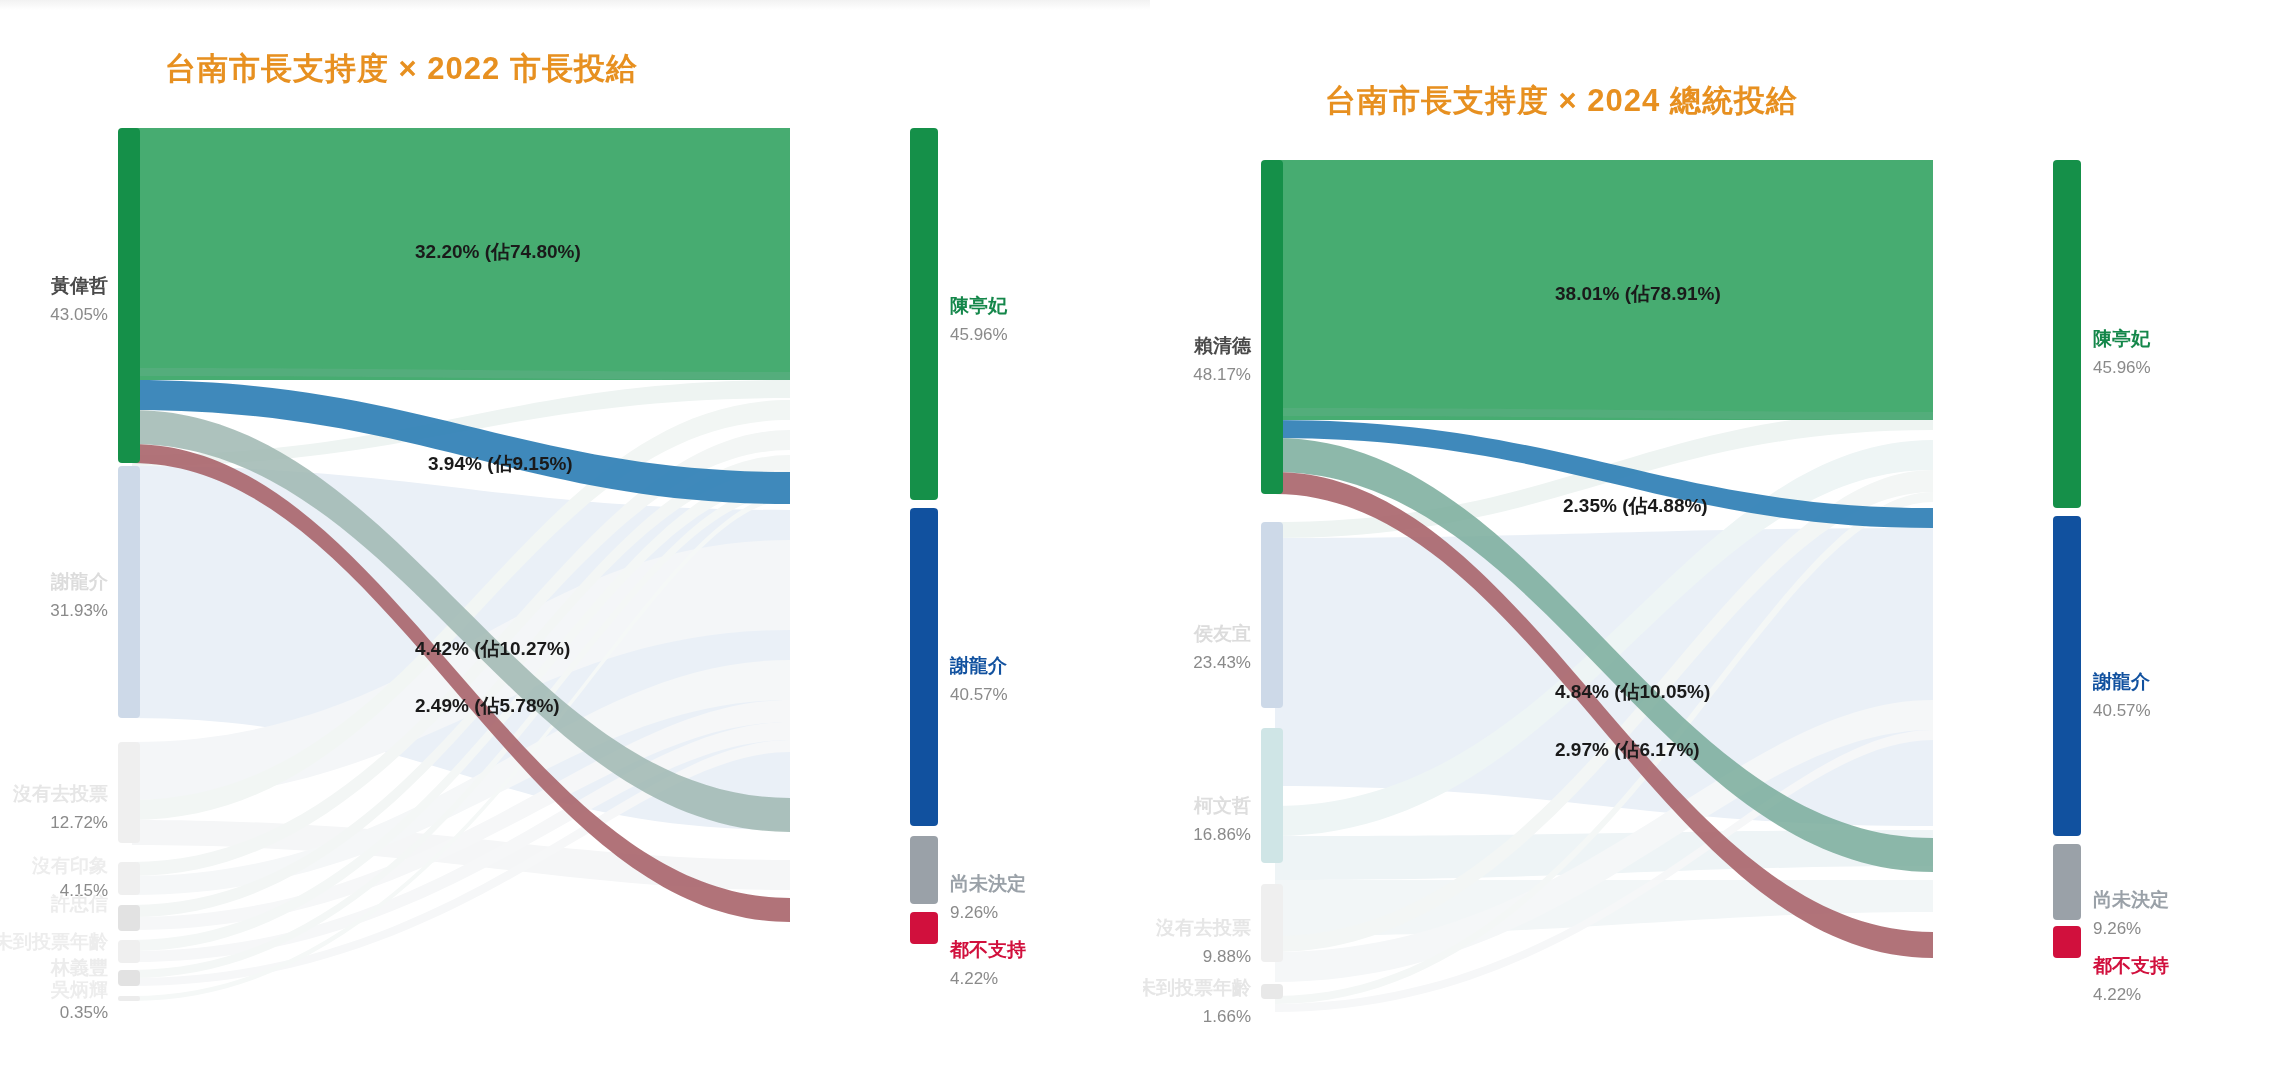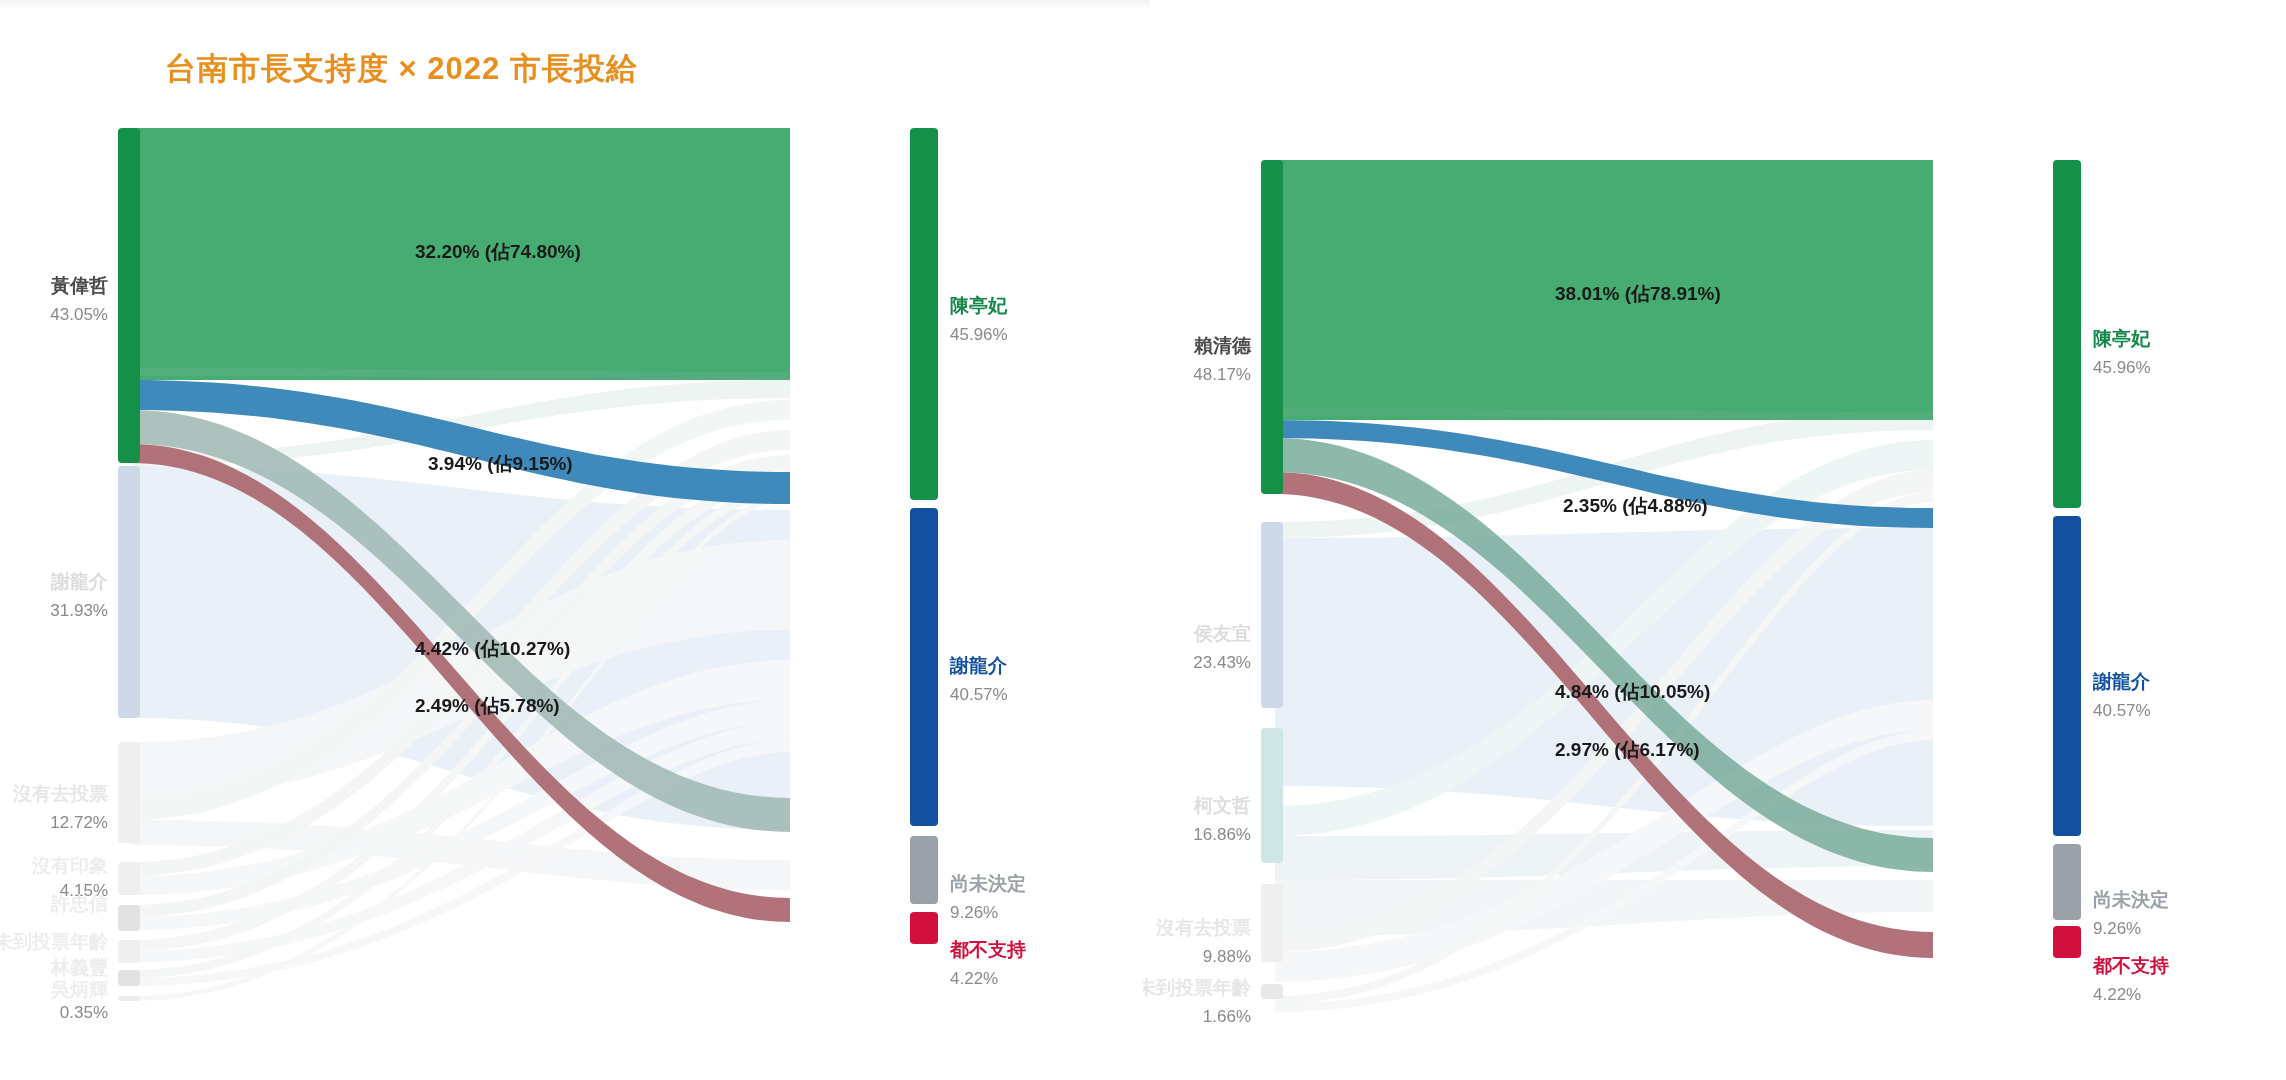--- a/index.html
+++ b/index.html
@@ -132,20 +132,21 @@
     <g>
       <text x="415" y="258" class="flow-label">32.20% (佔74.80%)</text>
       <text x="428" y="470" class="flow-label">3.94% (佔9.15%)</text>
       <text x="415" y="655" class="flow-label">4.42% (佔10.27%)</text>
       <text x="415" y="712" class="flow-label">2.49% (佔5.78%)</text>
     </g>
   </svg>
 </div>
 
 <div class="panel" id="panel-right">
+  <div class="chart-title" style="left:182px;top:80px;">台南市長支持度 × 2024 總統投給</div>
 
   <svg width="1143" height="1080" id="svg-right">
 
     <g>
       <path d="M 132,538 C 420,538 500,528 790,528 L 790,826 C 500,826 420,786 132,786 Z" fill="#eaf0f7"></path>
       <path d="M 132,522 C 420,522 500,410 790,410 L 790,430 C 500,430 420,538 132,538 Z" fill="#eef4f2"></path>
       <path d="M 132,806 C 430,806 540,440 790,440 L 790,470 C 540,470 430,836 132,836 Z" fill="#eef5f5"></path>
       <path d="M 132,836 C 430,836 540,830 790,830 L 790,866 C 540,866 430,880 132,880 Z" fill="#eef4f6"></path>
       <path d="M 132,880 C 430,880 560,880 790,880 L 790,912 C 560,912 430,936 132,936 Z" fill="#f2f6f7"></path>
       <path d="M 132,936 C 440,936 580,470 790,470 L 790,492 C 580,492 440,952 132,952 Z" fill="#f3f6f5"></path>

